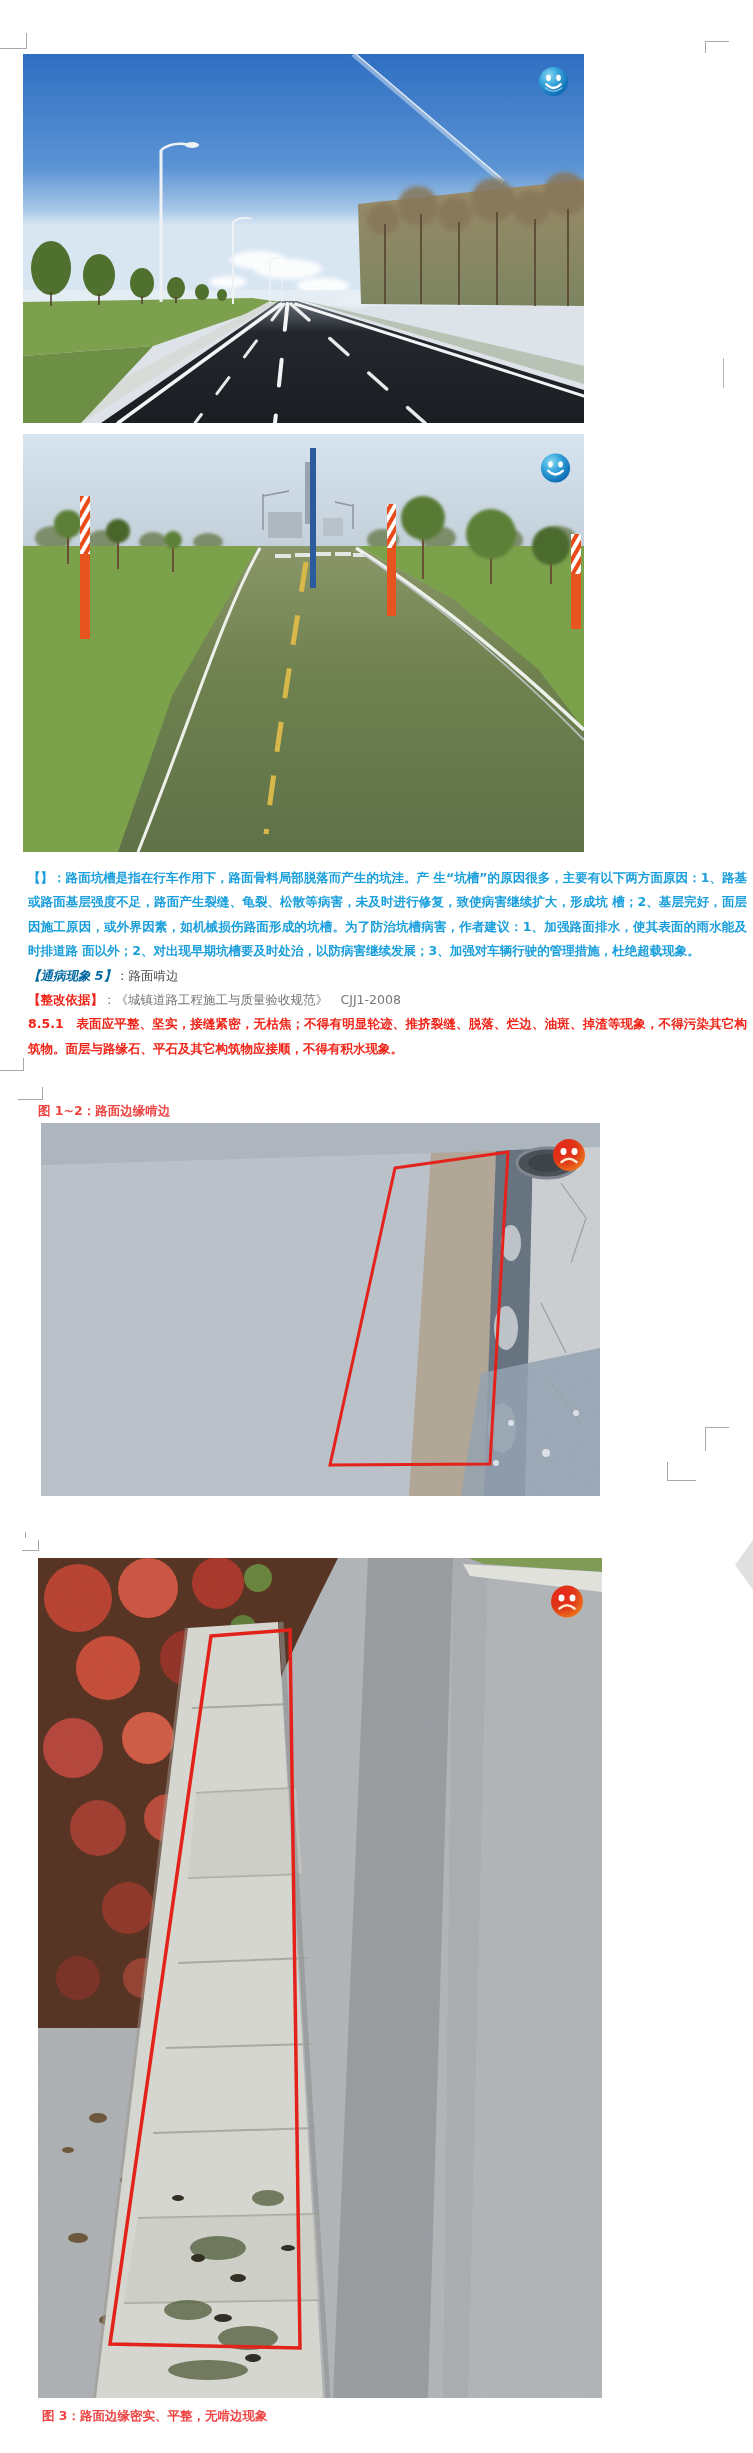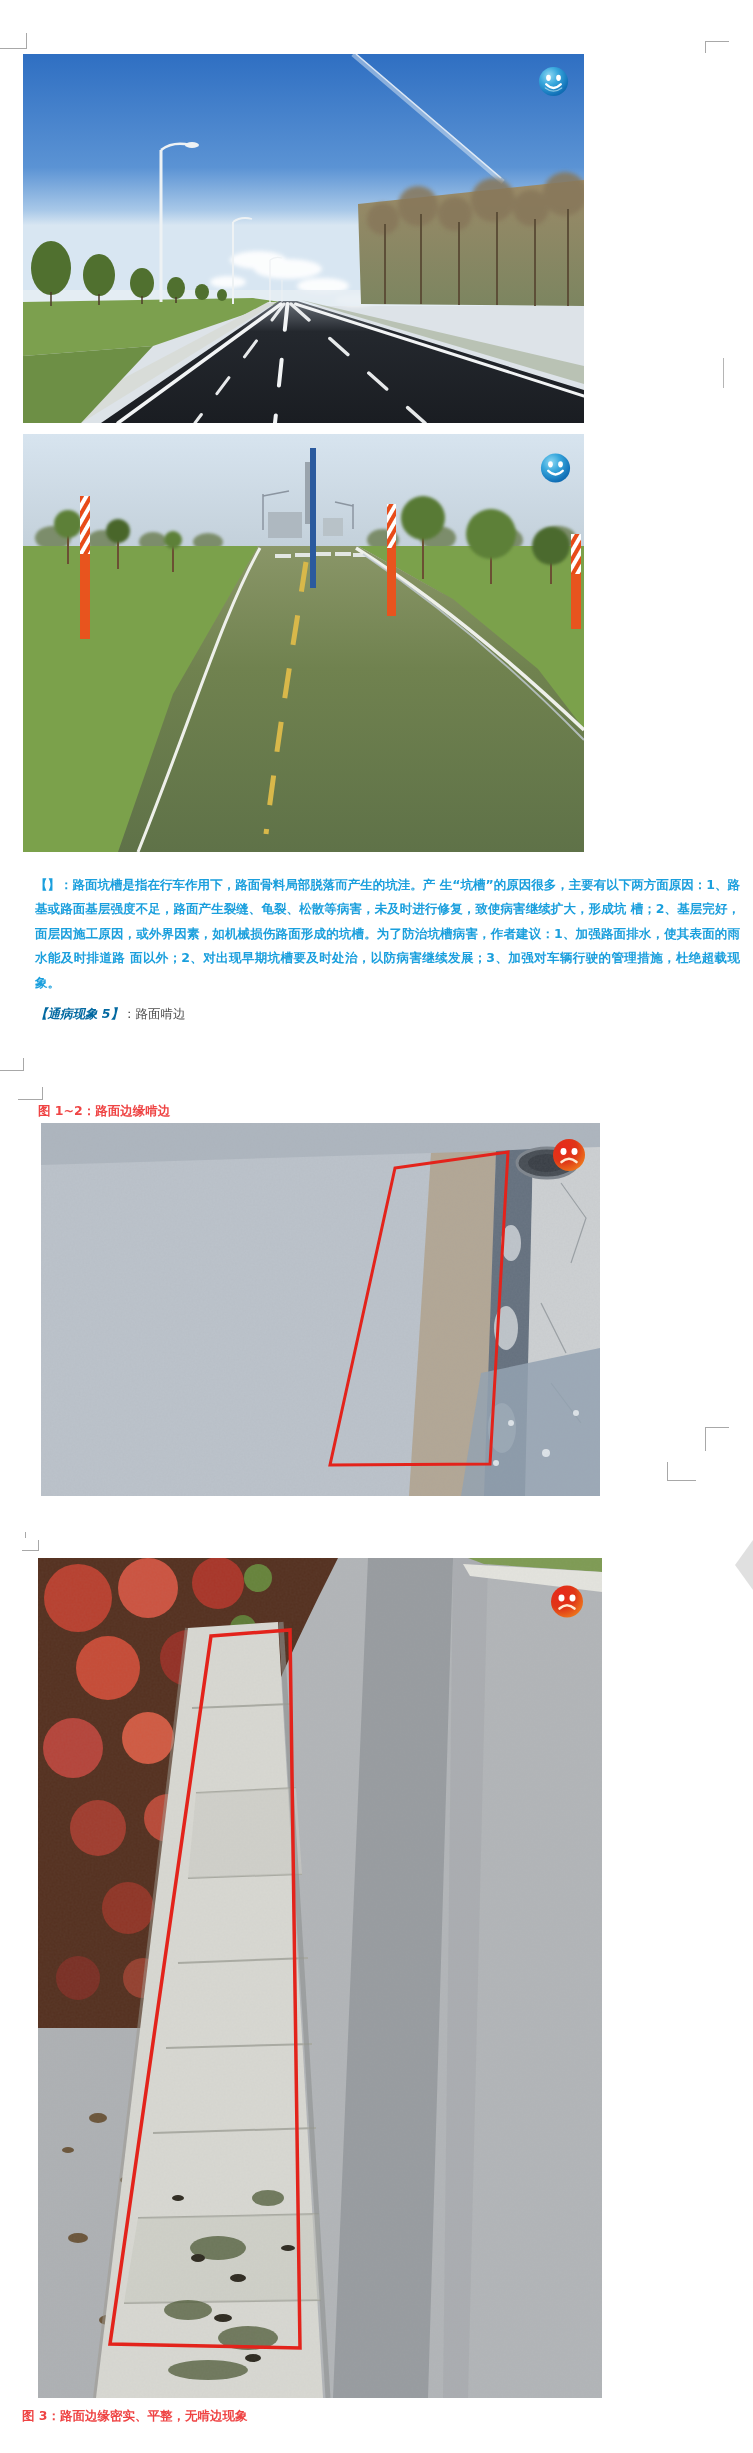--- a/index.html
+++ b/index.html
@@ -5,21 +5,21 @@
   html,body{margin:0;padding:0;background:#ffffff;}
   body{width:753px;height:2453px;position:relative;overflow:hidden;
        font-family:"DejaVu Sans","Liberation Sans",sans-serif;}
   .photo{position:absolute;overflow:hidden;background:#dde3e8;}
   .photo svg{display:block;width:100%;height:100%;}
   .badge{position:absolute;}
   .badge svg{display:block;}
   .textblock{position:absolute;left:28px;top:866px;width:719px;
              font-size:12.5px;line-height:24.4px;text-align:justify;
              text-justify:inter-ideograph;}
-  .textblock p{margin:7px;padding:0;}
+  .textblock p{margin:0;padding:0;}
   .t-blue{color:#1a9fdd;font-weight:600;}
   .t-purple{color:#0369a1;font-weight:700;font-style:italic;}
   .t-dark{color:#4d4d4d;font-weight:400;}
   .t-redtag{color:#f02418;font-weight:700;}
   .t-grey{color:#767676;font-weight:400;}
   .t-red{color:#f02418;font-weight:600;}
   .caption{position:absolute;font-size:12.5px;font-weight:700;color:#ef4444;}
   .mark{position:absolute;}
 </style>
 </head>
@@ -228,20 +228,22 @@
       <ellipse cx="11.5" cy="13" rx="2.6" ry="3.4" fill="#ffffff"></ellipse>
       <ellipse cx="22.5" cy="13" rx="2.6" ry="3.4" fill="#ffffff"></ellipse>
       <path d="M9,20 Q17,28 25,20" stroke="#ffffff" stroke-width="2.6" fill="none" stroke-linecap="round"></path>
     </svg>
   </div>
 </div>
 
 <div class="textblock">
   <p class="t-blue">【】：路面坑槽是指在行车作用下，路面骨料局部脱落而产生的坑洼。产 生“坑槽”的原因很多，主要有以下两方面原因：1、路基或路面基层强度不足，路面产生裂缝、龟裂、松散等病害，未及时进行修复，致使病害继续扩大，形成坑 槽；2、基层完好，面层因施工原因，或外界因素，如机械损伤路面形成的坑槽。为了防治坑槽病害，作者建议：1、加强路面排水，使其表面的雨水能及时排道路 面以外；2、对出现早期坑槽要及时处治，以防病害继续发展；3、加强对车辆行驶的管理措施，杜绝超载现象。</p>
   <p><span class="t-purple">【通病现象 5】</span><span class="t-dark">：路面啃边</span></p>
+  <p><span class="t-redtag">【整改依据】</span><span class="t-grey">：《城镇道路工程施工与质量验收规范》　CJJ1-2008</span></p>
+  <p class="t-red">8.5.1　表面应平整、坚实，接缝紧密，无枯焦；不得有明显轮迹、推挤裂缝、脱落、烂边、油斑、掉渣等现象，不得污染其它构筑物。面层与路缘石、平石及其它构筑物应接顺，不得有积水现象。</p>
 </div>
 
 <div class="caption" style="left:38px;top:1103px;">图 1~2：路面边缘啃边</div>
 
 <div class="photo" style="left:41px;top:1123px;width:559px;height:373px;">
   <svg viewBox="0 0 559 373" preserveAspectRatio="none">
     <defs>
       <filter id="grain3" x="0" y="0" width="100%" height="100%">
         <feTurbulence type="fractalNoise" baseFrequency="0.55" numOctaves="2" result="n"></feTurbulence>
         <feColorMatrix in="n" type="matrix" values="0 0 0 0 0.35 0 0 0 0 0.37 0 0 0 0 0.40 0 0 0 0.45 0"></feColorMatrix>
@@ -376,13 +378,13 @@
   <div class="badge" style="left:512px;top:25px;width:34px;height:37px;">
     <svg viewBox="0 0 34 34" width="34" height="37">
       <circle cx="17" cy="17" r="16" fill="url(#sad1)"></circle>
       <ellipse cx="11.5" cy="13.5" rx="3" ry="3.4" fill="#ffffff"></ellipse>
       <ellipse cx="22.5" cy="13.5" rx="3" ry="3.4" fill="#ffffff"></ellipse>
       <path d="M9.5,24 Q17,17.5 24.5,24" stroke="#ffe9d2" stroke-width="2.6" fill="none" stroke-linecap="round"></path>
     </svg>
   </div>
 </div>
 
-<div class="caption" style="left:22px;top:2408px;">图 3：路面边缘密实、平整，无啃边现象</div>
+<div class="caption" style="left:42px;top:2408px;">图 3：路面边缘密实、平整，无啃边现象</div>
 
 </body></html>

